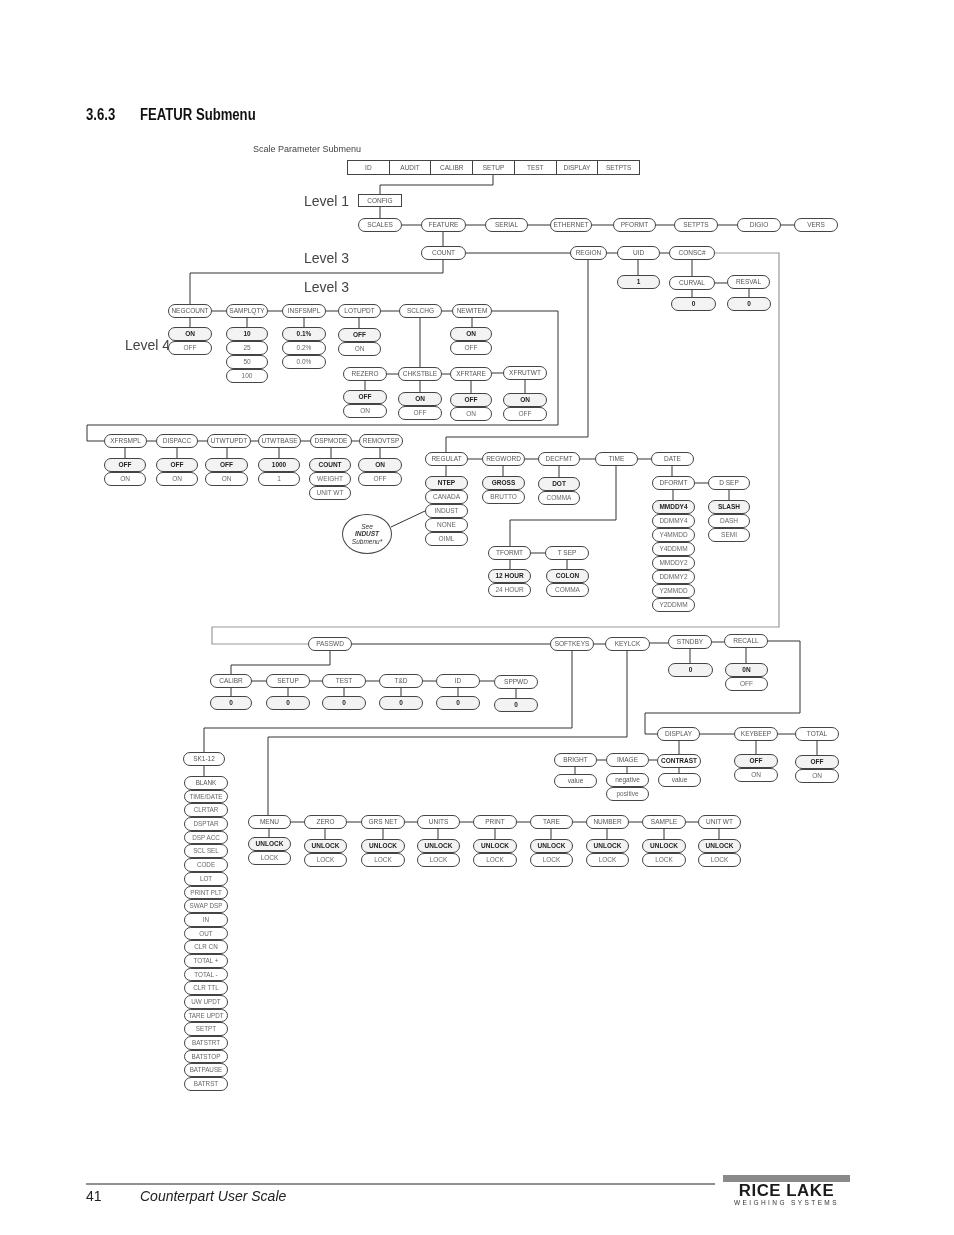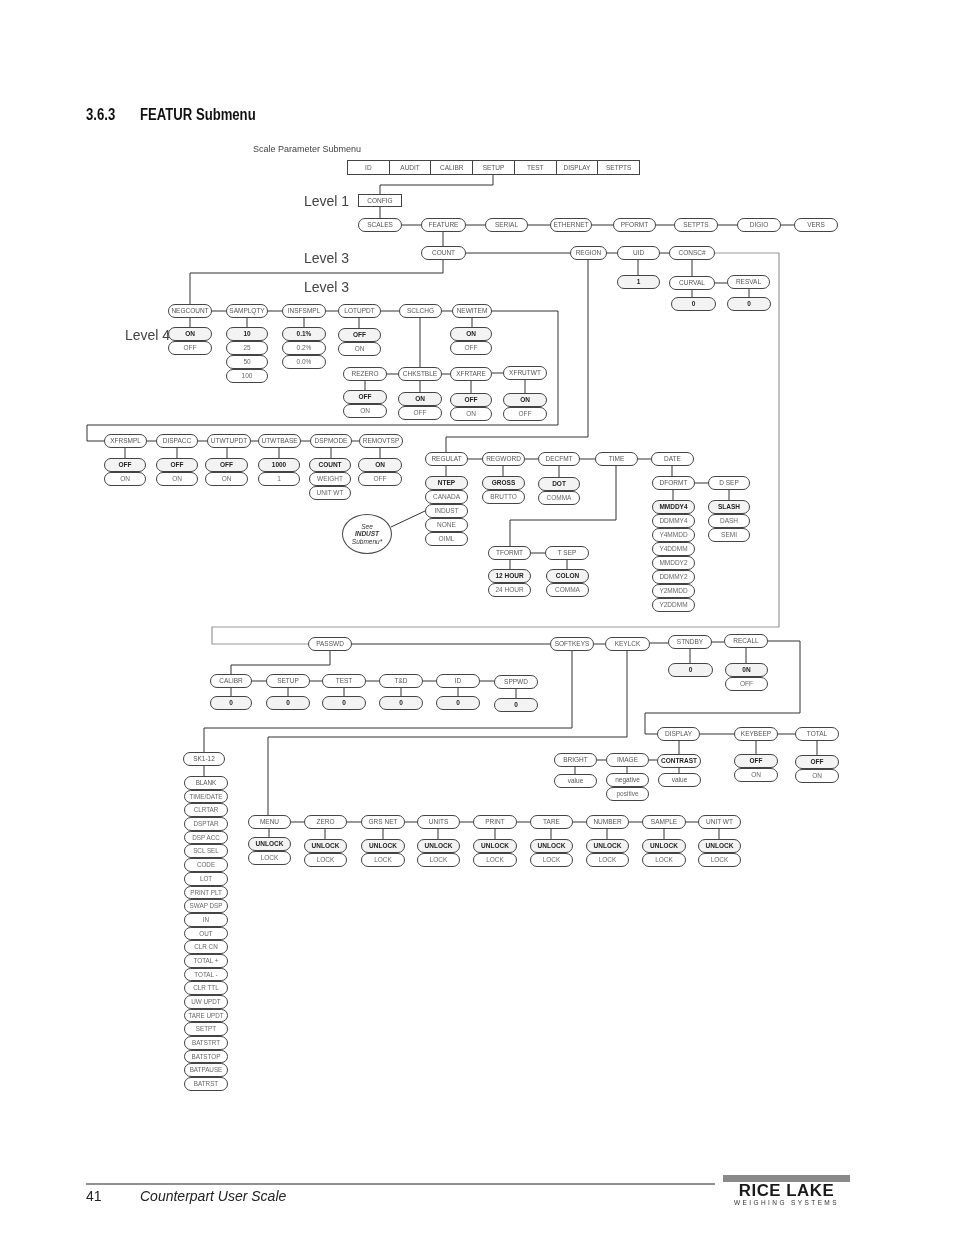--- a/index.html
+++ b/index.html
@@ -66,21 +66,21 @@
     <path d="M269,829 V837 M325,829 V839 M383,829 V839 M438,829 V839 M495,829 V839 M551,829 V839 M607,829 V839 M664,829 V839 M719,829 V839"></path>
   </g>
   <path d="M715,253 H779 V627 H212 V644 H308" fill="none" stroke="#999" stroke-width="1.2"></path>
   <path d="M86,1184 H715" fill="none" stroke="#222" stroke-width="1"></path>
 </svg>
 
 <div class="cap" style="left:253px;top:144px">Scale Parameter Submenu</div>
 <div class="lvl" style="left:304px;top:161px">Level 1</div>
 <div class="lvl" style="left:304px;top:218px">Level 3</div>
 <div class="lvl" style="left:304px;top:247px">Level 3</div>
-<div class="lvl" style="left:125px;top:295px">Level 4</div>
+<div class="lvl" style="left:125px;top:305px">Level 4</div>
 
 <div class="bar">
   <div class="cell">ID</div>
   <div class="cell">AUDIT</div>
   <div class="cell">CALIBR</div>
   <div class="cell">SETUP</div>
   <div class="cell">TEST</div>
   <div class="cell">DISPLAY</div>
   <div class="cell">SETPTS</div>
 </div>

